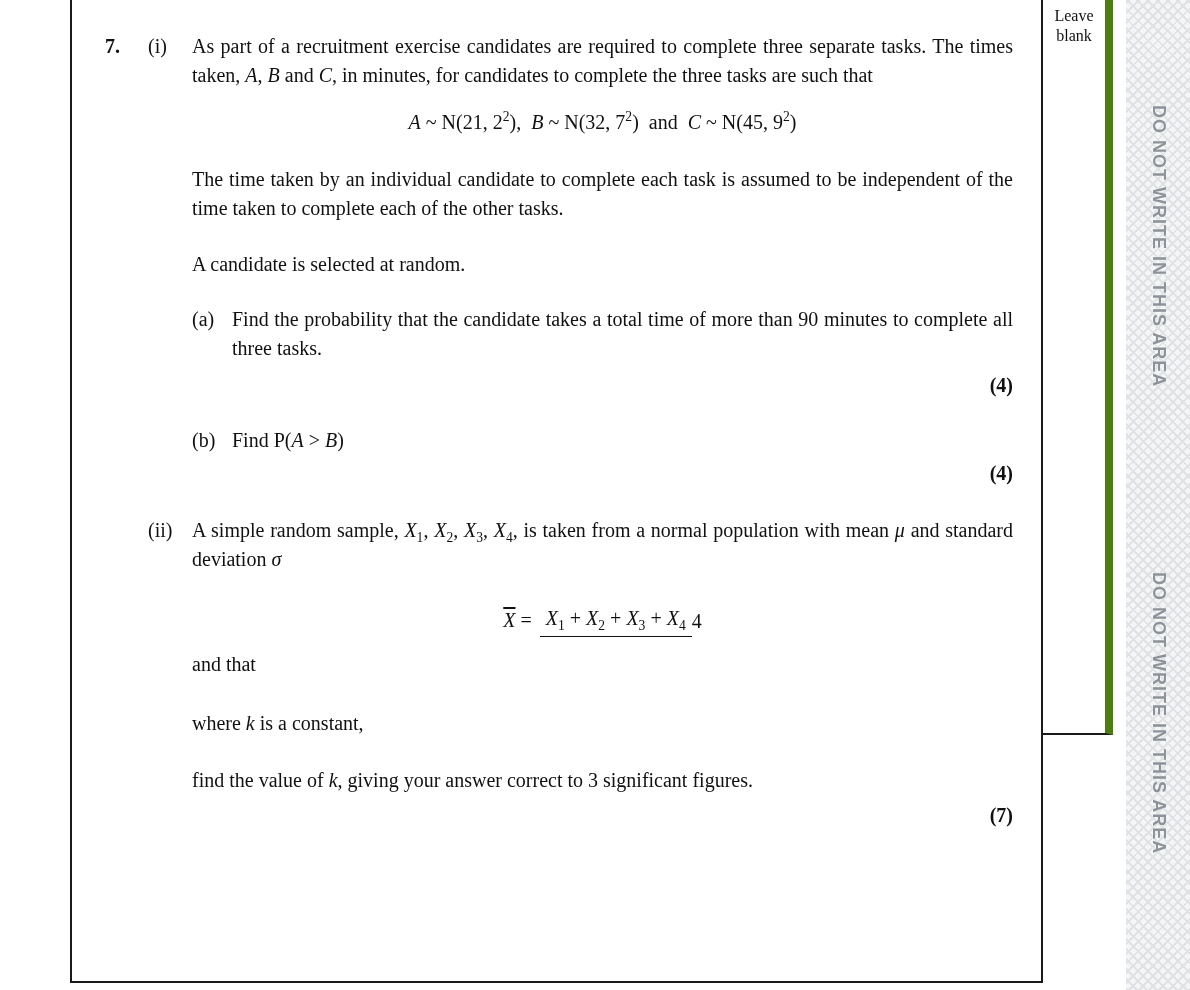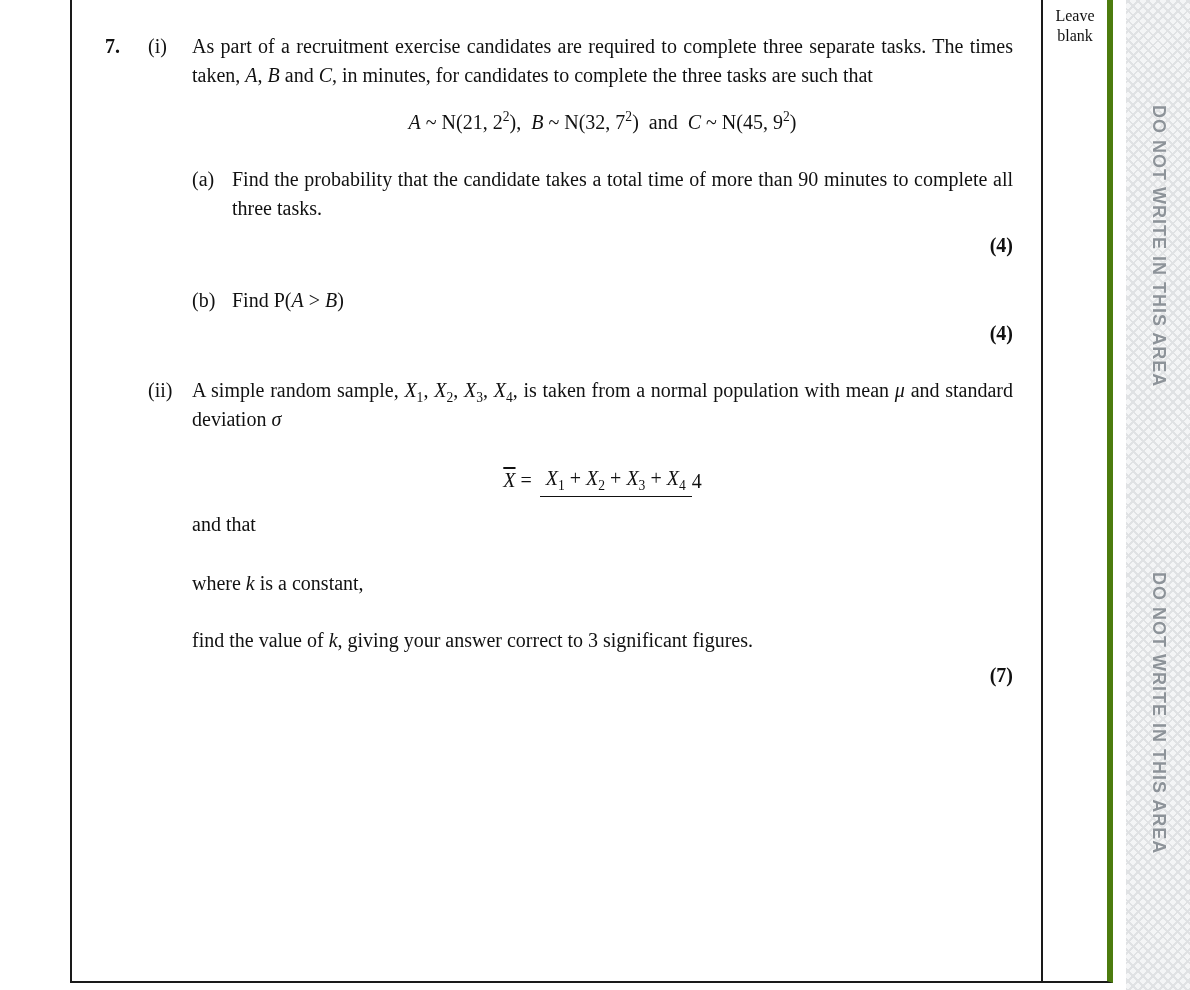--- a/index.html
+++ b/index.html
@@ -53,22 +53,22 @@
   .sub { vertical-align:sub; font-size:0.68em; line-height:0; }
   .sup { vertical-align:super; font-size:0.68em; line-height:0; }
   
   .frac-wrap { display:inline-flex; align-items:center; gap:8px; }
   .frac { display:inline-flex; flex-direction:row; text-align:center; vertical-align:middle; }
   .frac .fnum { border-bottom:1.5px solid #111; padding:0 6px 3px 6px; }
   .frac .fden { padding-top:3px; }
   
   .leave-col {
     position:absolute; left:1043px; top:0;
-    width:70px; height:983px;
-    border-right:6px solid #4d7c0f;
+    width:70px; height:735px;
+    border-right:8px solid #4d7c0f;
     border-bottom:2px solid #1a1a1a;
     font-size:16px; line-height:20px;
     text-align:center;
     padding-top:6px;
   }
   
   .side-strip {
     position:absolute; top:0; right:0;
     width:64px; height:990px;
     background-color:#f4f5f6;
@@ -101,21 +101,23 @@
 
       <div class="row">
         <div class="num-col">7.</div>
         <div class="label-col">(i)</div>
         <div class="body-col">
 
           <p class="just"><span>As part of a recruitment exercise candidates are required to complete three separate tasks.  The times taken, </span><span class="it">A</span><span>, </span><span class="it">B</span><span> and </span><span class="it">C</span><span>, in minutes, for candidates to complete the three tasks are such that</span></p>
 
           <p class="center dist-formula"><span class="it">A</span><span> ~ N(21, 2</span><span class="sup">2</span><span>),&nbsp; </span><span class="it">B</span><span> ~ N(32, 7</span><span class="sup">2</span><span>)&nbsp; and&nbsp; </span><span class="it">C</span><span> ~ N(45, 9</span><span class="sup">2</span><span>)</span></p>
 
+          <p class="just para-independent">The time taken by an individual candidate to complete each task is assumed to be independent of the time taken to complete each of the other tasks.</p>
 
+          <p class="para-selected">A candidate is selected at random.</p>
 
           <div class="subpart">
             <span class="sub-label">(a)</span>
             <p class="sub-text just">Find the probability that the candidate takes a total time of more than 90 minutes to complete all three tasks.</p>
           </div>
           <p class="marks">(4)</p>
 
           <div class="subpart">
             <span class="sub-label">(b)</span>
             <p class="sub-text"><span>Find P(</span><span class="it">A</span><span> &gt; </span><span class="it">B</span><span>)</span></p>

